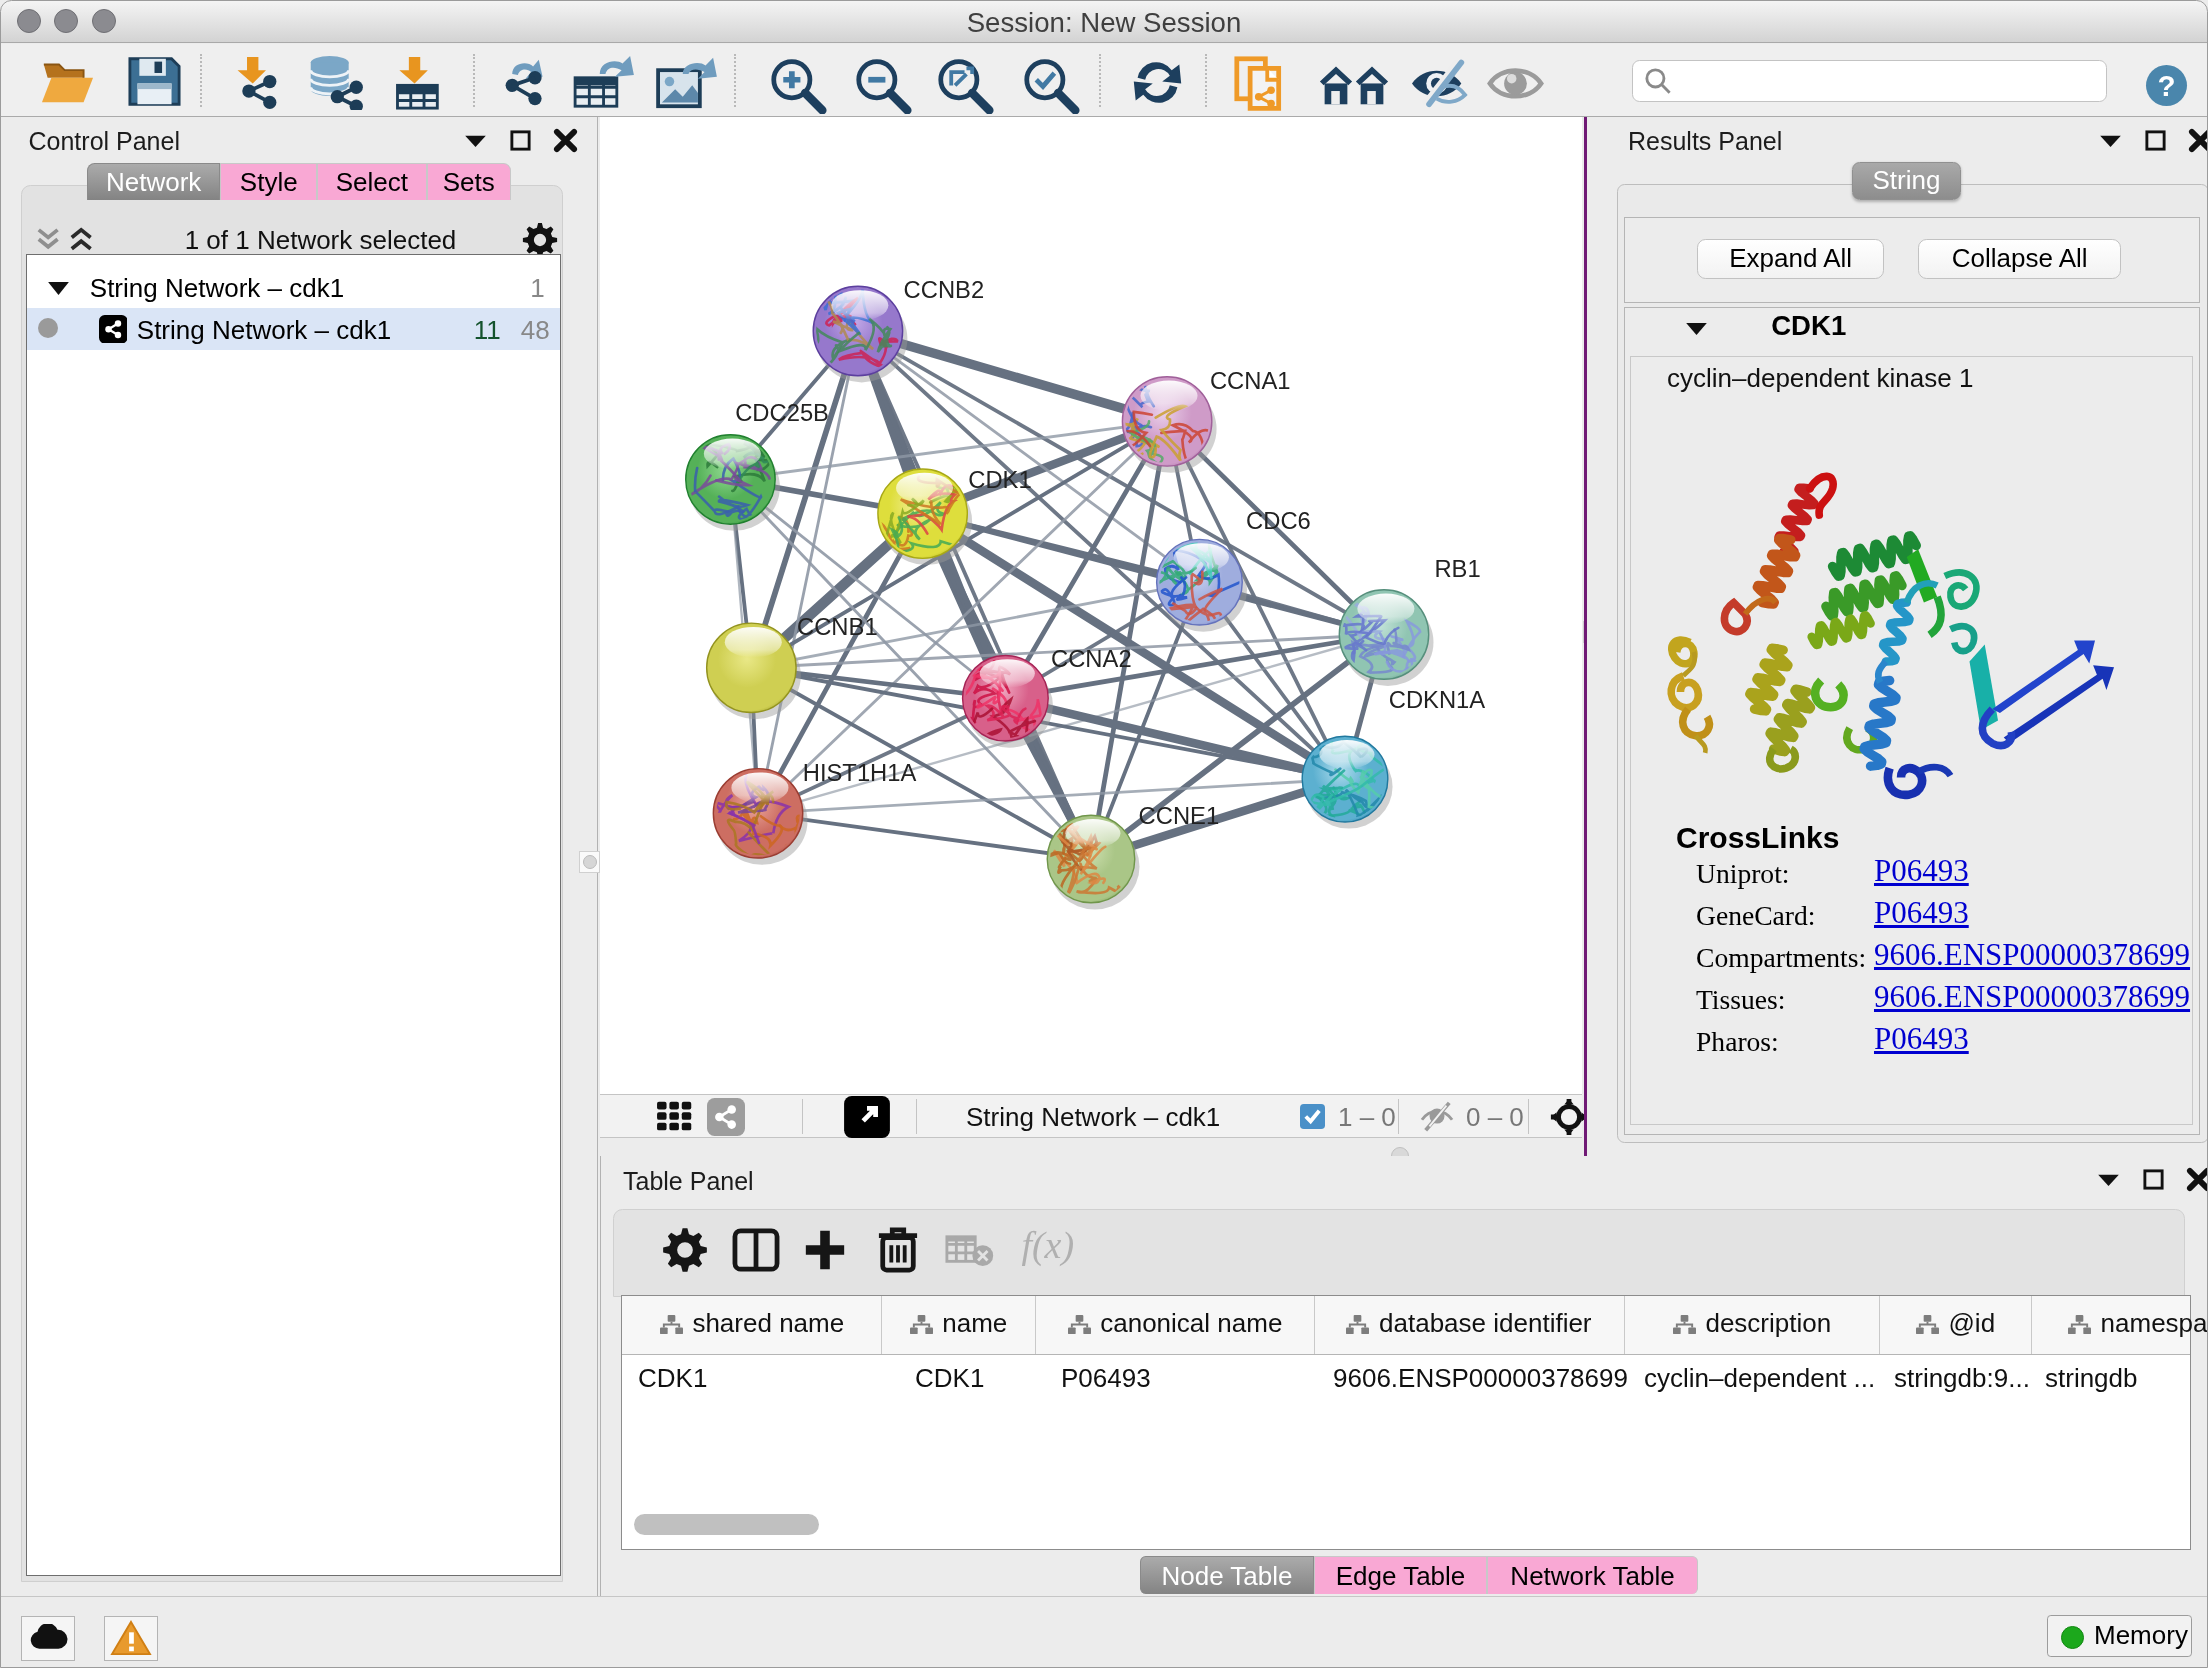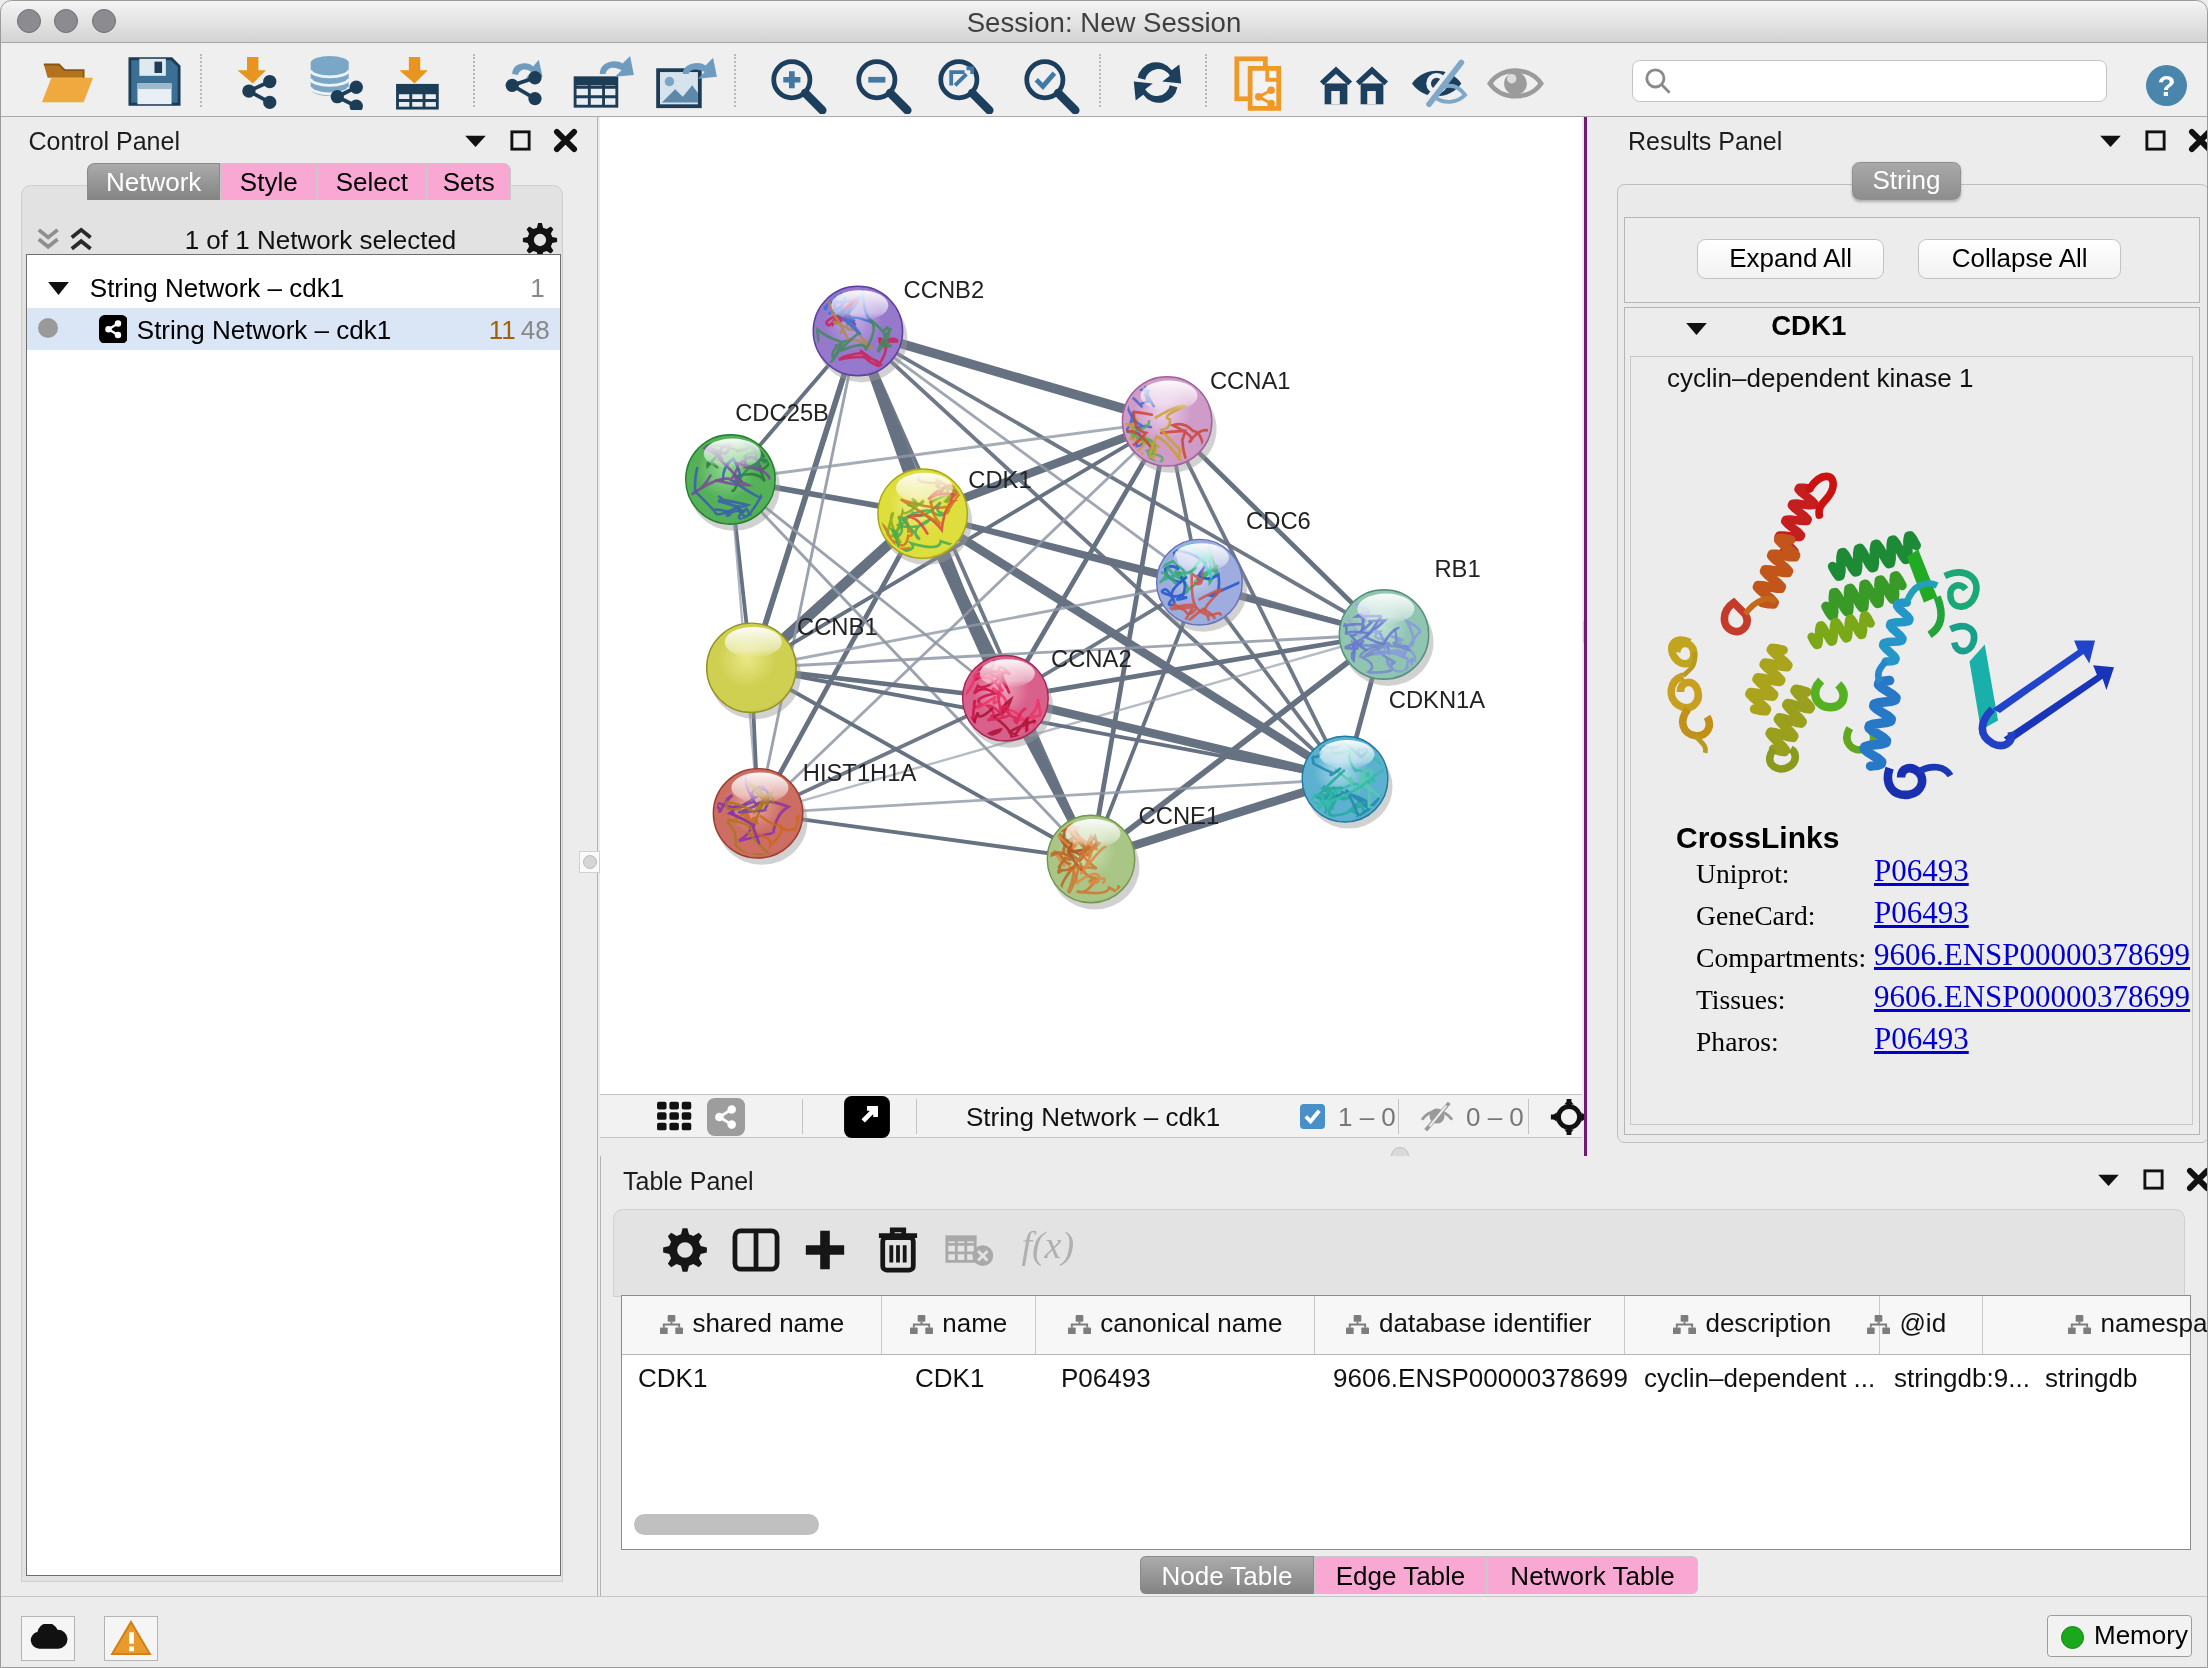--- a/index.html
+++ b/index.html
@@ -225,21 +225,21 @@
       <div class="cprow" style="top:53px;background:#dae5f6;height:42px">
         <span style="position:absolute;left:11.4px;top:9.5px;width:20px;height:20px;border-radius:50%;background:#9a9a9a"></span>
         <svg width="28.5" height="28.5" viewBox="0 0 30 30" style="position:absolute;left:72px;top:6.7px">
             <rect x="0" y="0" width="30" height="30" rx="6" fill="#000"></rect>
             <circle cx="10" cy="15" r="3.4" fill="#fff"></circle>
             <circle cx="20" cy="9" r="3.4" fill="#fff"></circle>
             <circle cx="20" cy="21" r="3.4" fill="#fff"></circle>
             <path d="M10 15 L20 9 M10 15 L20 21" stroke="#fff" stroke-width="2.4"></path>
           </svg>
         <span style="position:absolute;left:110px;top:6.7px">String Network – cdk1</span>
-        <span style="position:absolute;left:462px;top:6.7px;color:#a16207">11</span>
+        <span style="position:absolute;left:447px;top:6.7px;color:#14532d">11</span>
         <span style="position:absolute;left:494px;top:6.7px;color:#888">48</span>
       </div>
     </div>
   </div>
 </div>
 
 <div id="canvas">
 <svg width="982" height="977" viewBox="0 0 1032 1027" style="position:absolute;left:0;top:0">
 <defs>
 <radialGradient id="g0" cx="0.45" cy="0.40" r="0.72">
@@ -782,21 +782,21 @@
             </g>
           </svg>database identifier</div>
 <div style="position:absolute;left:1002px;top:0;width:255px;height:58px;border-right:1px solid #c9c9c9;text-align:center;line-height:55px;white-space:nowrap;overflow:hidden"><svg width="25" height="23" viewBox="0 0 26 24" style="vertical-align:-3.8px;margin-right:8.6px">
             <g fill="#7d7d7d">
               <rect x="9" y="2" width="8" height="7" rx="1"></rect>
               <rect x="1" y="15" width="8" height="7" rx="1"></rect>
               <rect x="17" y="15" width="8" height="7" rx="1"></rect>
               <path d="M13 9 v3 M5 15 v-3 h16 v3" stroke="#7d7d7d" stroke-width="2" fill="none"></path>
             </g>
           </svg>description</div>
-<div style="position:absolute;left:1208px;top:0;width:152px;height:58px;border-right:1px solid #c9c9c9;text-align:center;line-height:55px;white-space:nowrap;overflow:hidden"><svg width="25" height="23" viewBox="0 0 26 24" style="vertical-align:-3.8px;margin-right:8.6px">
+<div style="position:absolute;left:1257px;top:0;width:152px;height:58px;border-right:1px solid #c9c9c9;text-align:center;line-height:55px;white-space:nowrap;overflow:hidden"><svg width="25" height="23" viewBox="0 0 26 24" style="vertical-align:-3.8px;margin-right:8.6px">
             <g fill="#7d7d7d">
               <rect x="9" y="2" width="8" height="7" rx="1"></rect>
               <rect x="1" y="15" width="8" height="7" rx="1"></rect>
               <rect x="17" y="15" width="8" height="7" rx="1"></rect>
               <path d="M13 9 v3 M5 15 v-3 h16 v3" stroke="#7d7d7d" stroke-width="2" fill="none"></path>
             </g>
           </svg>@id</div>
 <div style="position:absolute;left:1410px;top:0;width:238px;height:58px;border-right:1px solid #c9c9c9;text-align:center;line-height:55px;white-space:nowrap;overflow:hidden"><svg width="25" height="23" viewBox="0 0 26 24" style="vertical-align:-3.8px;margin-right:8.6px">
             <g fill="#7d7d7d">
               <rect x="9" y="2" width="8" height="7" rx="1"></rect>

